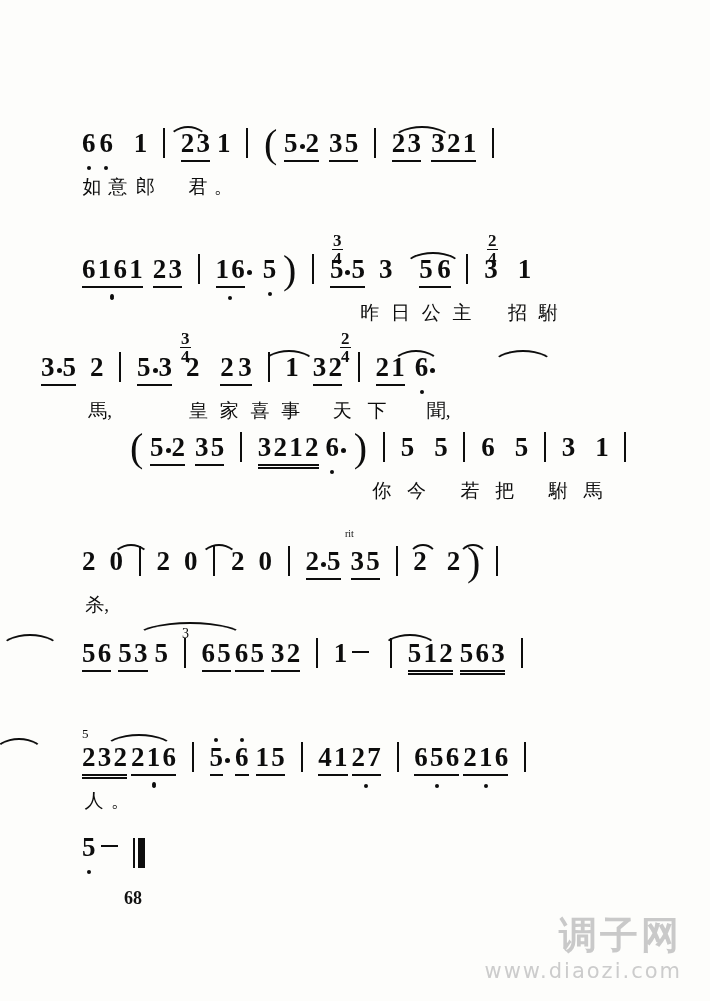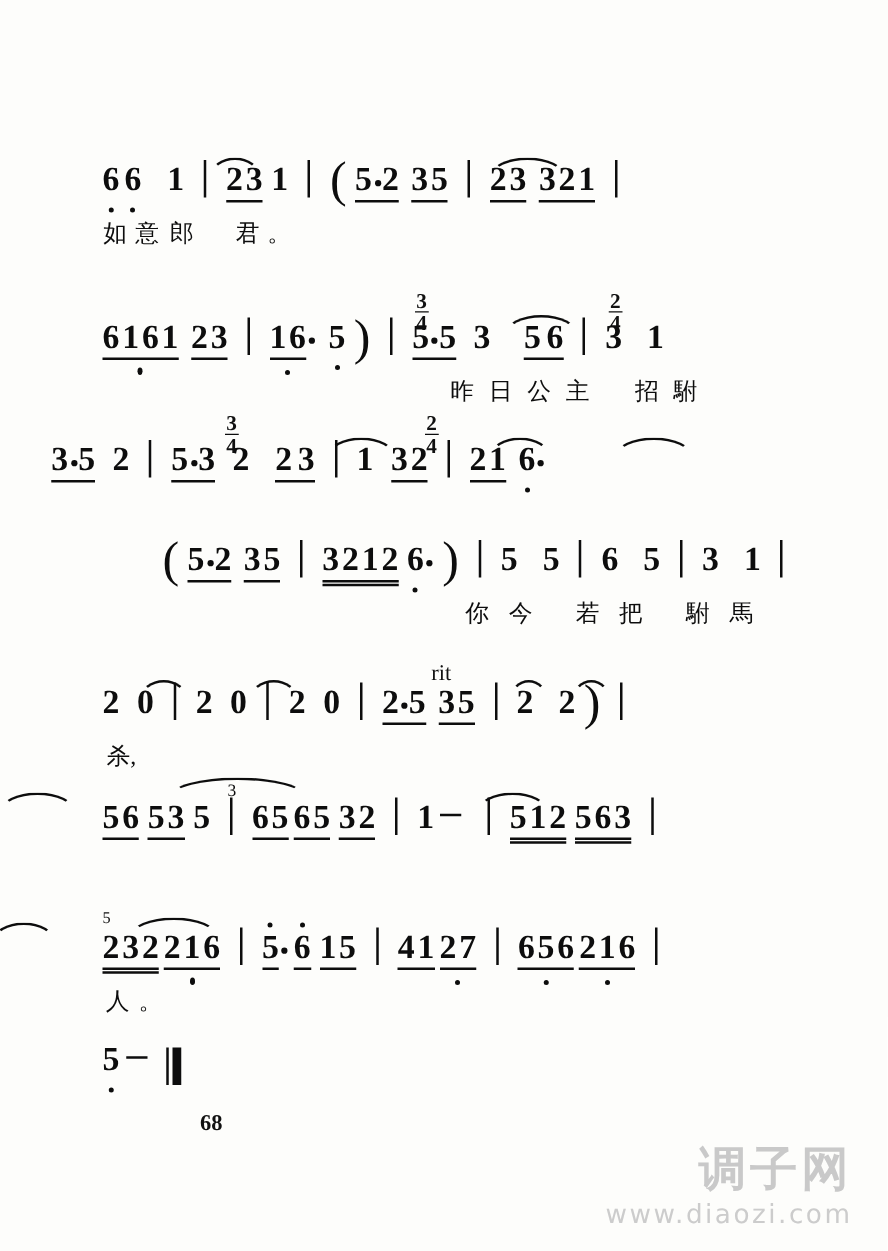--- a/index.html
+++ b/index.html
@@ -145,21 +145,21 @@
     position: absolute;
     font-size: 17px;
     font-family: "Liberation Serif", serif;
     font-weight: 700;
     line-height: 1;
   }
   .meter b { display: block; border-bottom: 1.6px solid #0d0d0d; padding: 0 1px;}
   .meter i { display: block; font-style: normal; padding: 0 1px;}
   .marking {
     position: absolute;
-    font-size: 18px;
+    font-size: 10px;
     font-style: normal;
     font-family: "Liberation Serif", serif;
   }
   .paren {
     font-size: 40px;
     line-height: 0;
     vertical-align: -5px;
     font-family: "Liberation Serif", serif;
   }
   .repeat-end {
@@ -182,21 +182,20 @@
     display: inline-block;
     text-align: center;
   }
   .page-number {
     position: absolute;
     left: 124px;
     top: 888px;
     font-size: 18px;
     font-weight: 700;
     font-family: "Liberation Serif", serif;
-    margin-left: 36px;
   }
   .watermark {
     position: absolute;
     right: 28px;
     bottom: 18px;
     text-align: right;
     color: #c8c8c8;
     user-select: none;
   }
   .wm-main {
@@ -292,20 +291,33 @@
       <span class="bar"></span>
       <span class="tok num u1" style="position:relative;">5<span class="augdot"></span>3</span><span class="sp14"></span><span class="tok num">2</span>
       <span class="sp14"></span><span class="tok num u1">2  3</span>
       <span class="bar"></span>
       <span class="tok num">1</span><span class="sp14"></span><span class="tok num u1">3 2</span>
       <span class="bar"></span>
       <span class="tok num u1">2 1</span><span class="sp10"></span><span class="tok num dotdn">6</span><span class="augdot"></span>
       <span class="slur" style="left:262px; top:-2px; width:50px;"></span>
       <span class="slur" style="left:392px; top:-2px; width:44px;"></span>
       <span class="slur" style="left:492px; top:-2px; width:58px;"></span>
+    </div>
+    <div class="lyric-row">
+      <span class="lyr" style="width:36px;">馬,</span>
+      <span class="sp38"></span><span class="sp20"></span>
+      <span class="lyr" style="width:26px;">皇</span>
+      <span class="lyr" style="width:26px;">家</span>
+      <span class="lyr" style="width:26px;">喜</span>
+      <span class="lyr" style="width:26px;">事</span>
+      <span class="sp14"></span>
+      <span class="lyr" style="width:30px;">天</span>
+      <span class="lyr" style="width:30px;">下</span>
+      <span class="sp20"></span>
+      <span class="lyr" style="width:34px;">聞,</span>
     </div>
   </div>
 
   <div class="system" style="top:432px;margin-left:48px;">
     <div class="notes-row">
       <span class="paren">(</span>
       <span class="tok num u1" style="position:relative;">5<span class="augdot"></span>2</span><span class="sp10"></span><span class="tok num u1">3 5</span>
       <span class="bar"></span>
       <span class="tok num u2">3 2 1 2</span><span class="sp7"></span><span class="tok num dotdn">6</span><span class="augdot"></span>
       <span class="paren">)</span>

